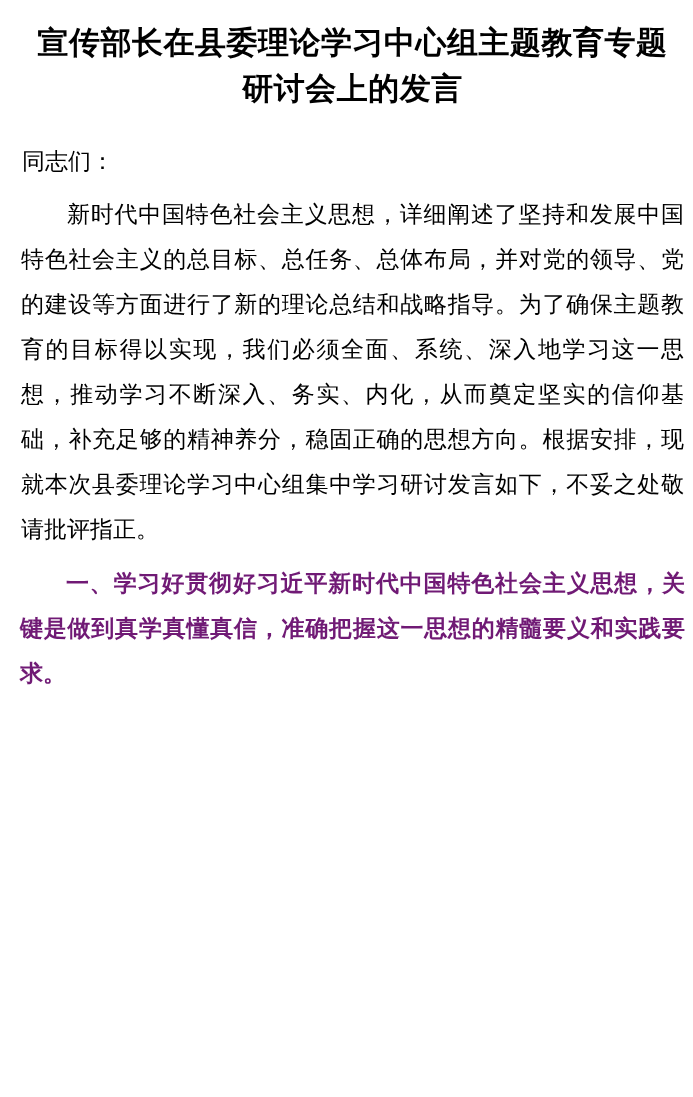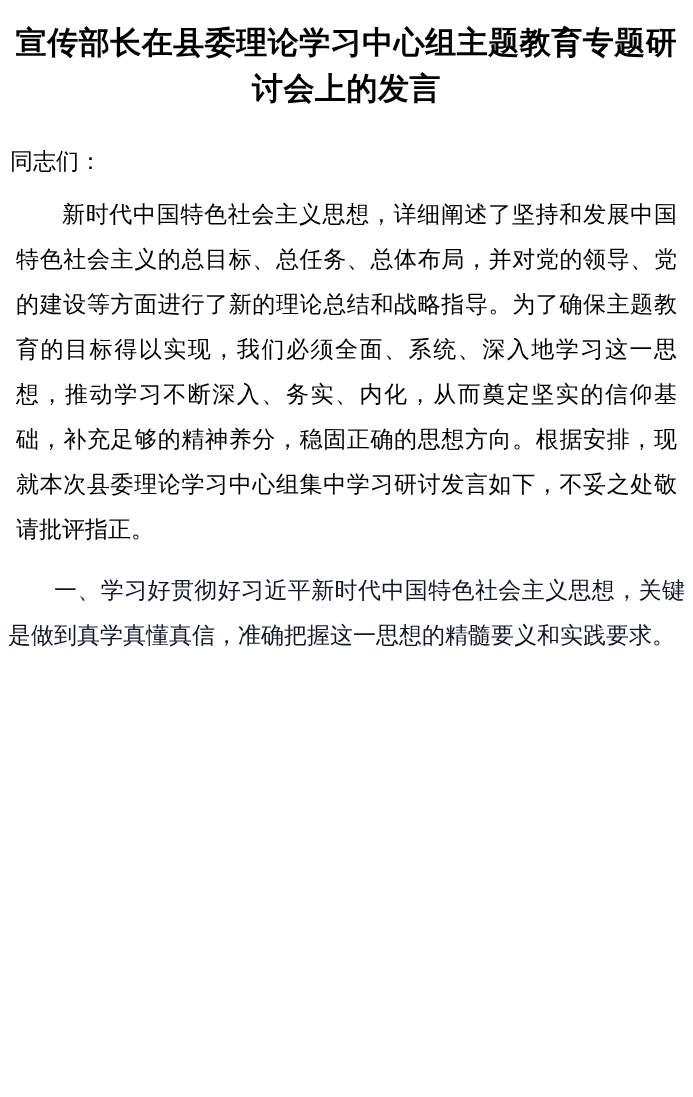--- a/index.html
+++ b/index.html
@@ -11,21 +11,21 @@
     width: 693px;
     height: 1097px;
     overflow: hidden;
     font-family: "Liberation Sans", sans-serif;
     color: #000000;
   }
   .page {
     width: 693px;
     height: 1097px;
     box-sizing: border-box;
-    padding: 14px 8px 0 8px;
+    padding: 14px 8px 0 20px;
     position: relative;
   }
   .doc-title {
     font-size: 31px;
     font-weight: bold;
     line-height: 46px;
     text-align: center;
     letter-spacing: 0.5px;
     margin: 6px 4px 0 4px;
     color: #000000;
@@ -33,39 +33,39 @@
   .salutation {
     font-size: 23px;
     line-height: 34px;
     margin-top: 32px;
     margin-left: 2px;
     color: #000000;
   }
   p.body-para {
     font-size: 23px;
     line-height: 45px;
-    margin: 8px;
+    margin: 1px;
     text-indent: 2em;
     text-align: justify;
     text-justify: inter-ideograph;
     color: #000000;
     letter-spacing: 0px;
   }
   p.body-para.first {
     margin-top: 14px;
   }
   p.heading-para {
     font-size: 23px;
     line-height: 45px;
     margin: 0;
     text-indent: 2em;
     text-align: justify;
     text-justify: inter-ideograph;
-    font-weight: normal;
-    color: #0f172a;
+    font-weight: bold;
+    color: #701a75;
   }
   .spacer-sm { height: 8px; }
 </style>
 </head>
 <body>
 
 <div class="page">
 
   <div class="doc-title">宣传部长在县委理论学习中心组主题教育专题研讨会上的发言</div>
 

